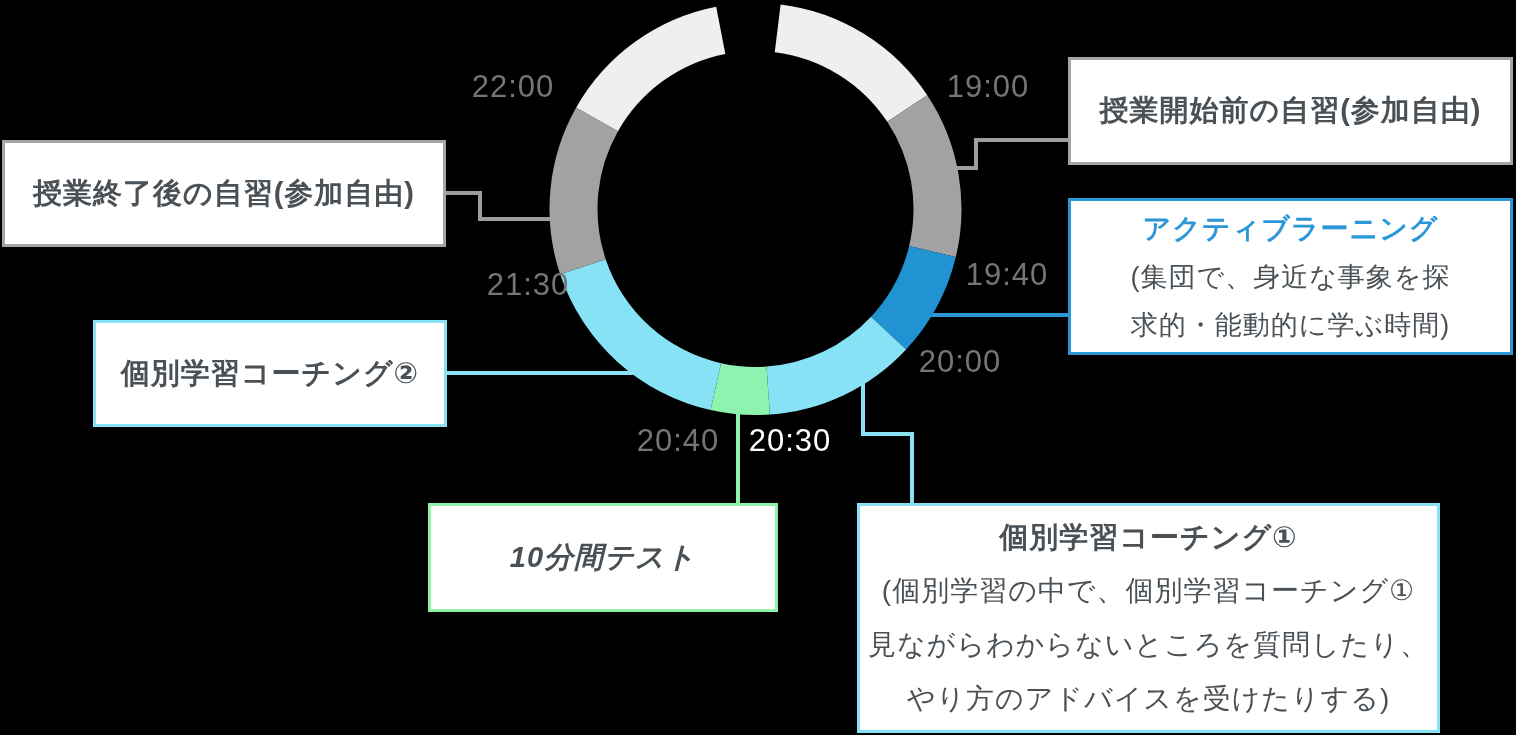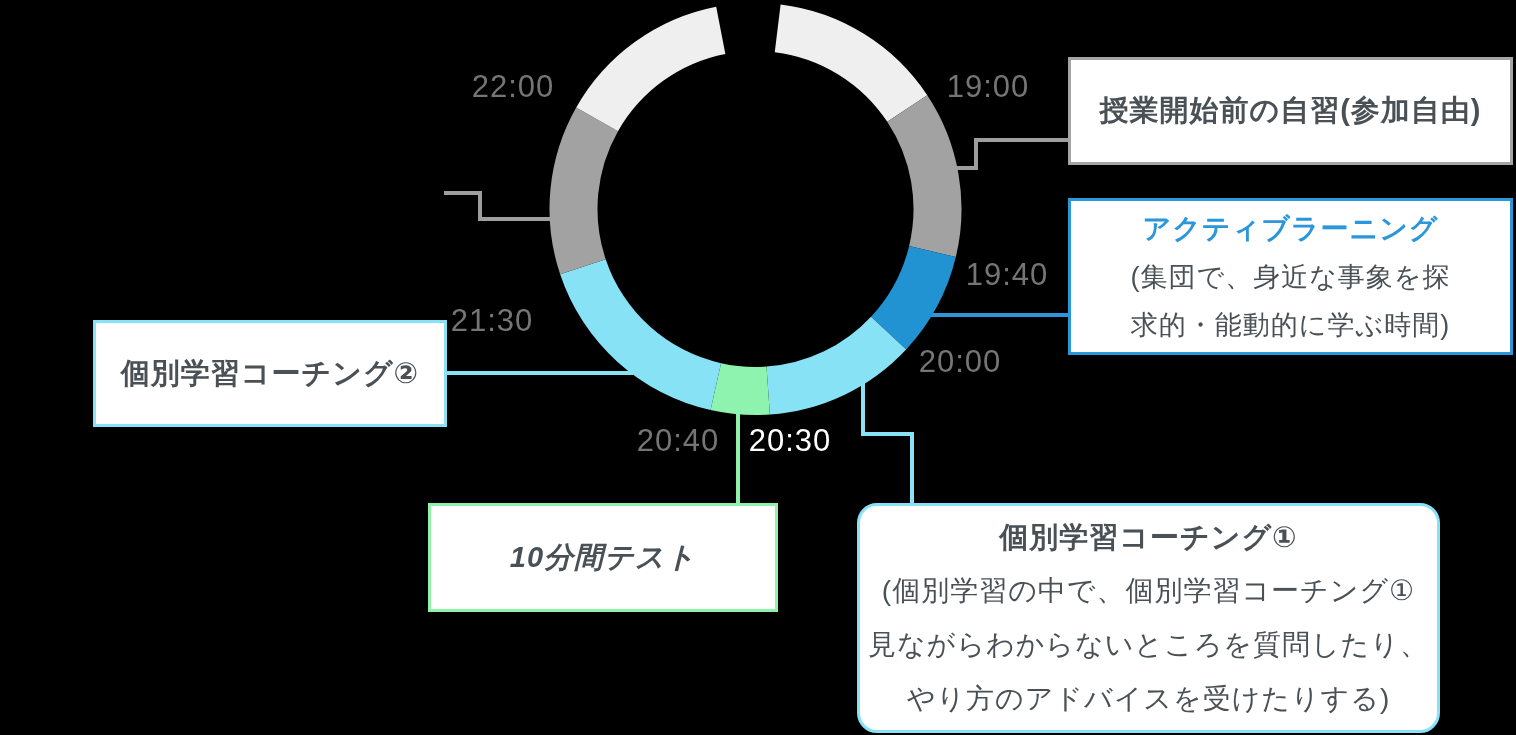--- a/index.html
+++ b/index.html
@@ -54,36 +54,39 @@
   <div class="box" id="box-pre-class" style="border-color: rgb(165, 165, 165);">
     <div class="title">授業開始前の自習(参加自由)</div>
   </div>
 
   <div class="box" id="box-active-learning" style="border-color: rgb(43, 150, 216);">
     <div class="title" style="color: rgb(43, 150, 216);">アクティブラーニング</div>
     <div class="body-line">(集団で、身近な事象を探</div>
     <div class="body-line">求的・能動的に学ぶ時間)</div>
   </div>
 
-  <div class="box" id="box-coaching1" style="border-color: rgb(135, 226, 246); border-radius: 20px;">
+  <div class="box" id="box-coaching1" style="border-color: rgb(135, 226, 246);">
     <div class="title">個別学習コーチング①</div>
     <div class="body-line">(個別学習の中で、個別学習コーチング①</div>
     <div class="body-line">見ながらわからないところを質問したり、</div>
     <div class="body-line">やり方のアドバイスを受けたりする)</div>
   </div>
 
   <div class="box" id="box-test" style="border-color: rgb(143, 242, 168); font-style: italic;">
     <div class="title">10分間テスト</div>
   </div>
 
   <div class="box" id="box-coaching2" style="border-color: rgb(135, 226, 246);">
     <div class="title">個別学習コーチング②</div>
   </div>
 
+  <div class="box" id="box-post-class" style="border-color: rgb(165, 165, 165);">
+    <div class="title">授業終了後の自習(参加自由)</div>
+  </div>
 
 <div class="tick" style="left: 988px; top: 87px; color: rgb(117, 117, 117);">19:00</div>
     <div class="tick" style="left: 1007px; top: 275px; color: rgb(117, 117, 117); text-align: right;">19:40</div>
     <div class="tick" style="left: 960px; top: 362px; color: rgb(117, 117, 117);">20:00</div>
     <div class="tick" style="left: 790px; top: 441px; color: #ffffff;">20:30</div>
     <div class="tick" style="left: 678px; top: 441px; color: rgb(117, 117, 117);">20:40</div>
-    <div class="tick" style="left: 492px; top: 285px; color: rgb(117, 117, 117); margin-top: 36px;">21:30</div>
+    <div class="tick" style="left: 528px; top: 285px; color: rgb(117, 117, 117);">21:30</div>
     <div class="tick" style="left: 513px; top: 87px; color: rgb(117, 117, 117);">22:00</div>
   </div>
 
 </body></html>

